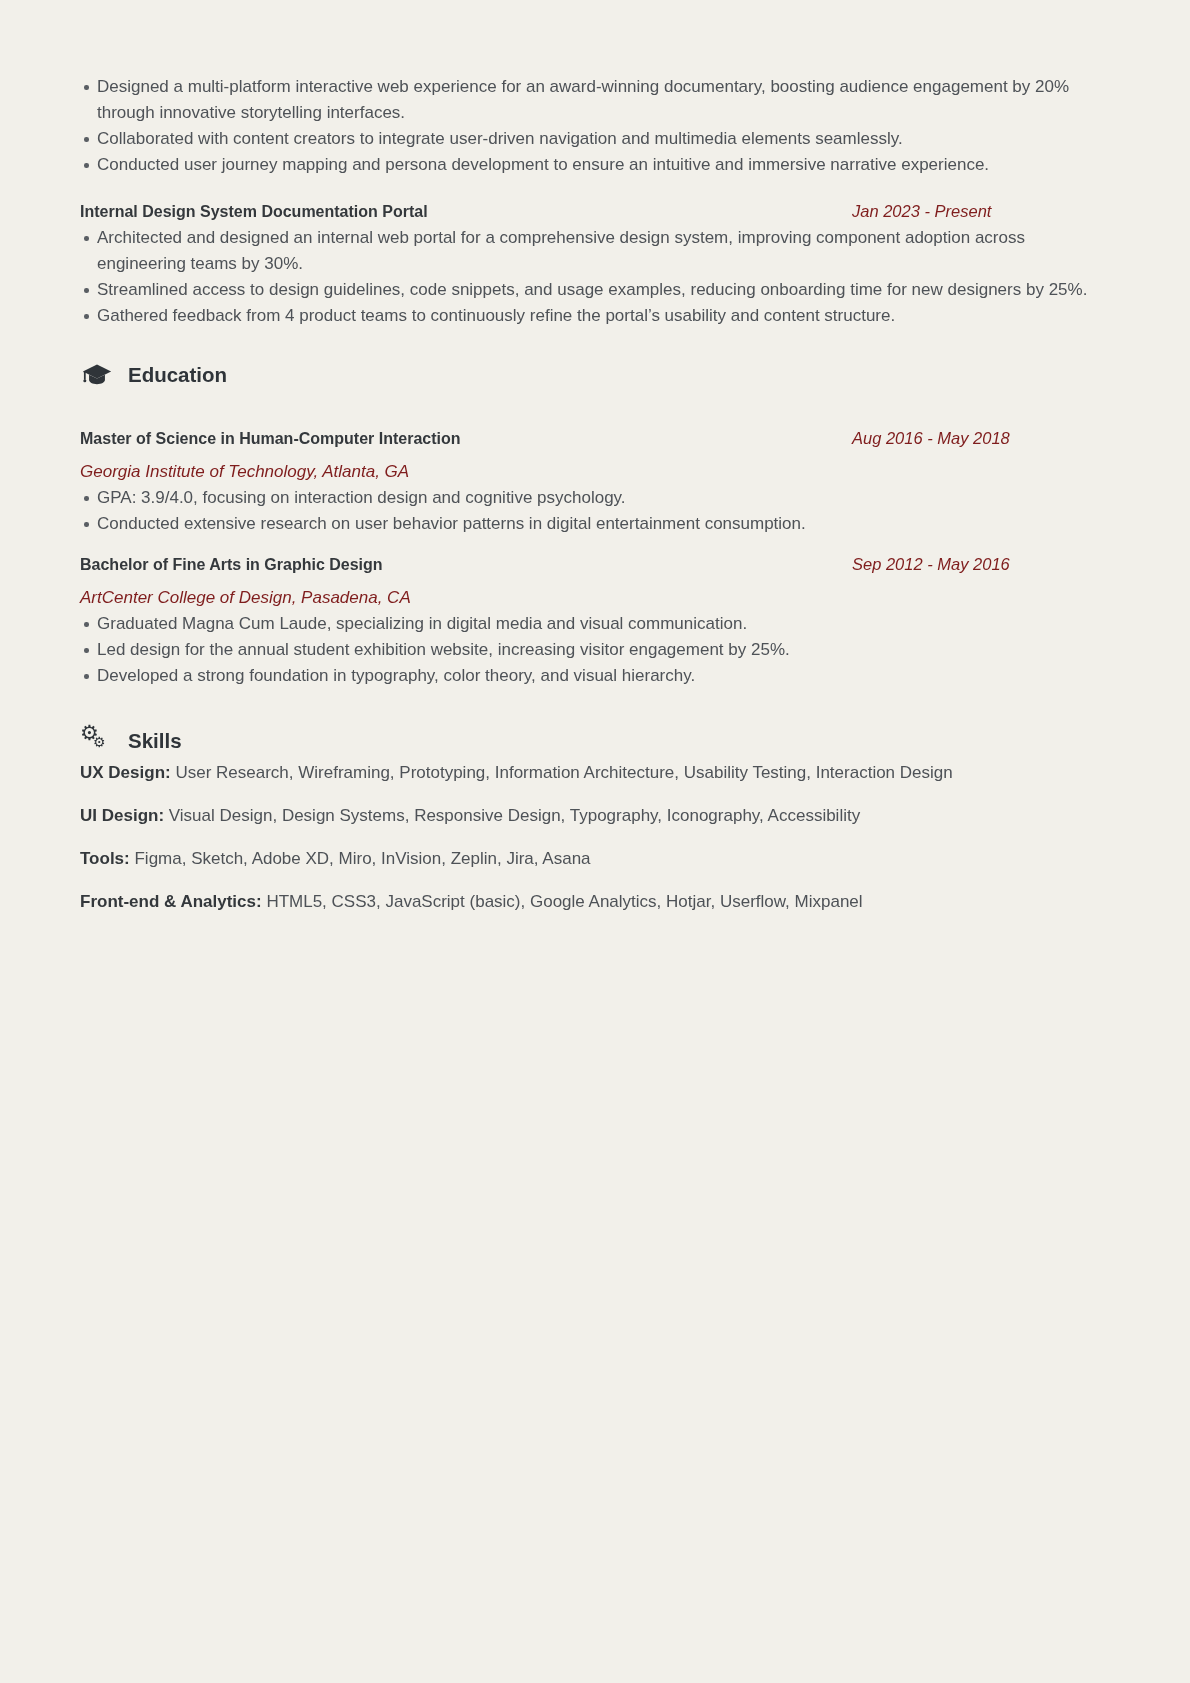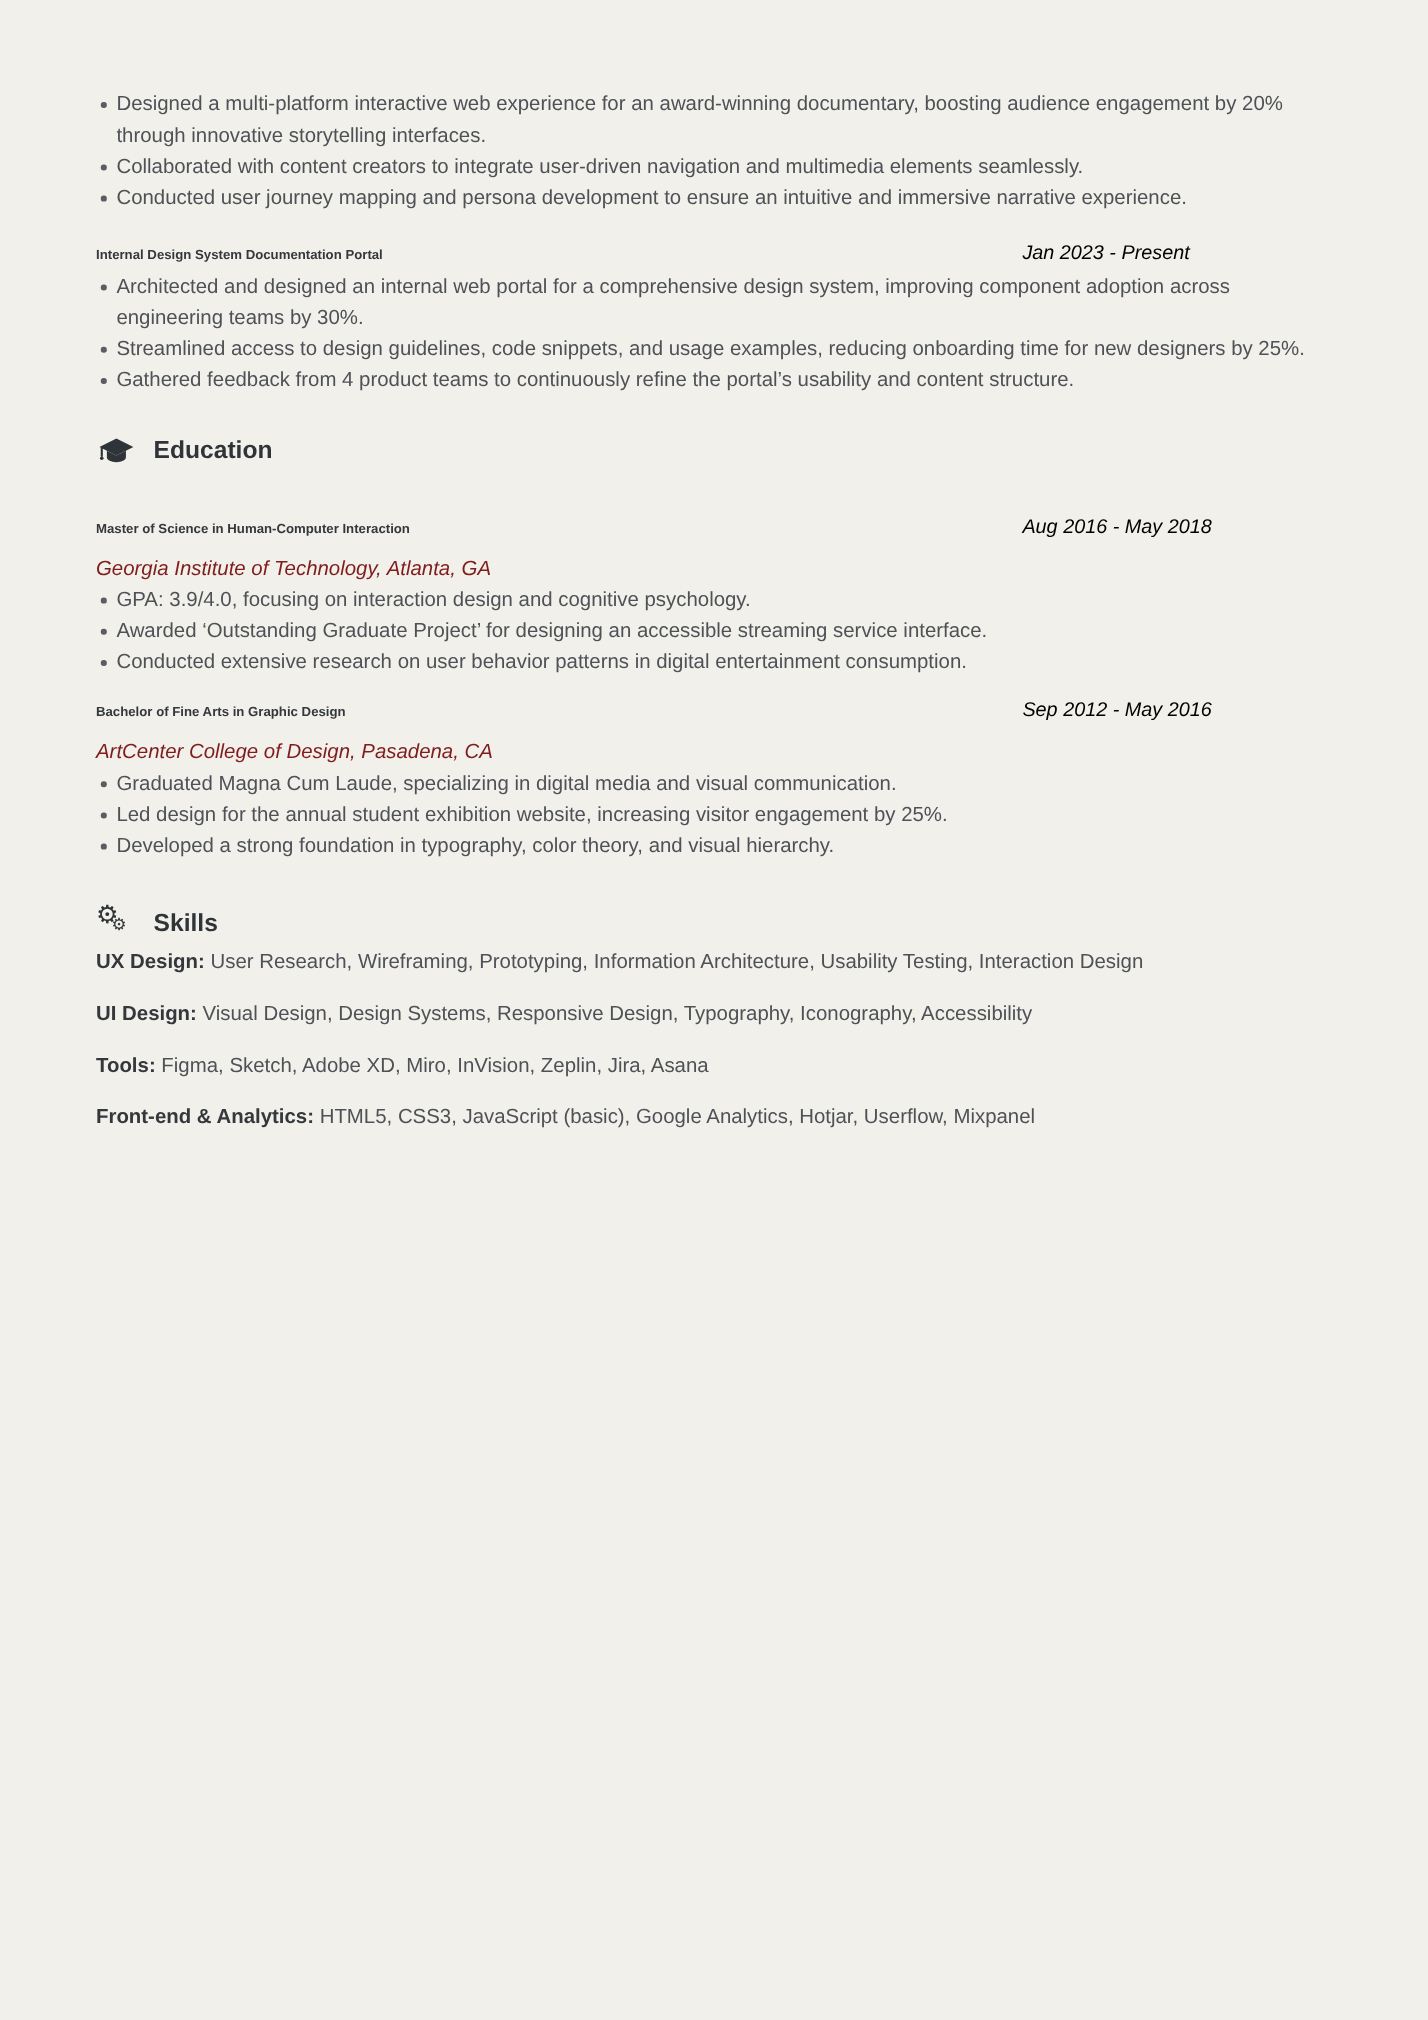--- a/index.html
+++ b/index.html
@@ -43,28 +43,28 @@
   .entry-head {
     display: flex;
     align-items: baseline;
     margin-top: 20px;
   }
   .entry-head.edu { margin-top: 34px; justify-content: space-between; }
   .entry-head.edu2 { margin-top: 14px; }
   .entry-title {
     flex: 1;
     font-weight: bold;
-    font-size: 11px;
+    font-size: 16px;
     color: #34383c;
   }
   .entry-date {
     width: 258px;
     font-style: italic;
     font-size: 16.5px;
-    color: #000000;
+    color: #7f1d1d;
   }
   .entry-sub {
     margin-top: 7px;
     font-style: italic;
     color: #7f1d1d;
   }
   .entry-bullets { margin-top: 22px; }
   .edu-bullets { margin-top: 26px; }
   .section-head {
     display: flex;
@@ -150,21 +150,20 @@
     <span>Education</span>
   </div>
 
   <div class="entry-head edu">
     <div class="entry-title">Master of Science in Human-Computer Interaction</div>
     <div class="entry-date">Aug 2016 - May 2018</div>
   </div>
   <div class="entry-sub">Georgia Institute of Technology, Atlanta, GA</div>
   <ul class="bullets edu-bullets">
     <li>GPA: 3.9/4.0, focusing on interaction design and cognitive psychology.</li>
-    <li>Awarded ‘Outstanding Graduate Project’ for designing an accessible streaming service interface.</li>
     <li>Conducted extensive research on user behavior patterns in digital entertainment consumption.</li>
   </ul>
 
   <div class="entry-head edu2">
     <div class="entry-title">Bachelor of Fine Arts in Graphic Design</div>
     <div class="entry-date">Sep 2012 - May 2016</div>
   </div>
   <div class="entry-sub">ArtCenter College of Design, Pasadena, CA</div>
   <ul class="bullets edu-bullets">
     <li>Graduated Magna Cum Laude, specializing in digital media and visual communication.</li>

